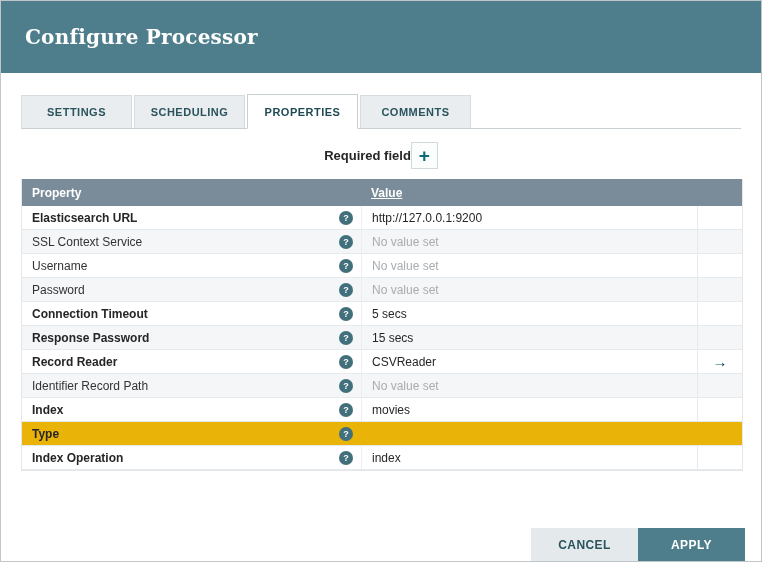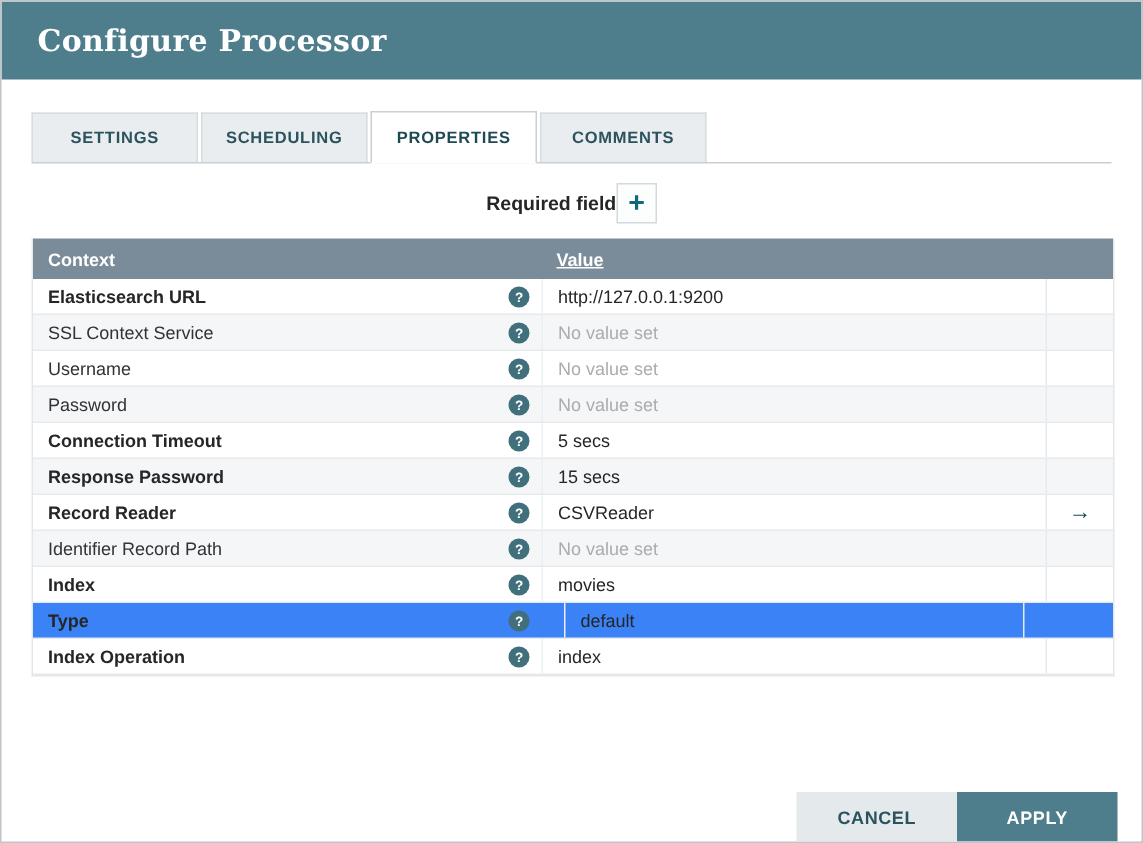--- a/index.html
+++ b/index.html
@@ -6,21 +6,21 @@
   html,body { margin:0; padding:0; background:#dcdcdc; }
   body { font-family:"Liberation Sans", sans-serif; }
 
   .dialog {
     width:762px; height:562px; background:#fff;
     border:1px solid #bfc5c8; position:relative; overflow:hidden;
   }
 
   
   .dlg-header {
-    height:52px; background:#4e7e8b; display:flex; align-items:center;
+    height:72px; background:#4e7e8b; display:flex; align-items:center;
     padding:0 24px;
   }
   .dlg-title {
     color:#ffffff; font-family:"DejaVu Serif", serif; font-weight:bold;
     font-size:20px; letter-spacing:.2px;
   }
 
   
   .tabbar {
     display:flex; gap:2px; margin:21px 20px 0 20px;
@@ -57,21 +57,21 @@
   }
   .thead .h-prop { width:339px; padding-left:10px; }
   .thead .h-val  { flex:1; padding-left:10px;text-decoration:underline; }
   .thead .h-extra{ width:44px; }
 
   .trow {
     display:flex; height:24px; align-items:stretch; font-size:12px; color:#333;
     background:#fff; border-bottom:1px solid #e7eaec; cursor:pointer;
   }
   .trow.alt { background:#f4f6f7; }
-  .trow.highlight { background:#3b82f6;gap:15px; }
+  .trow.highlight { background:#eab308; }
   .cell { display:flex; align-items:center; }
   .cell.prop {
     width:339px; justify-content:space-between; padding:0 8px 0 10px;
   }
   .pname { white-space:nowrap; }
   .pname.b { font-weight:bold; color:#262626; }
   .help {
     width:14px; height:14px; border-radius:50%; background:#41707c; color:#fff;
     font-size:9px; font-weight:bold; display:flex; align-items:center;
     justify-content:center; flex:0 0 auto; cursor:pointer;
@@ -115,21 +115,21 @@
 
   <div class="props-toolbar">
     <span class="required-label">Required field</span>
     <div class="add-btn">
       <span>+</span>
     </div>
   </div>
 
   <div class="ptable">
     <div class="thead">
-      <div class="h-prop">Context</div>
+      <div class="h-prop">Property</div>
       <div class="h-val">Value</div>
       <div class="h-extra"></div>
     </div>
     <div>
         <div class="trow">
           <div class="cell prop">
             <span class="pname b">Elasticsearch URL</span>
             <span class="help">?</span>
           </div>
           <div class="cell val">
@@ -217,23 +217,20 @@
           <div class="cell val">
             <span class="vtext b">movies</span>
           </div>
           <div class="cell extra"></div>
         </div>
         <div class="trow alt highlight">
           <div class="cell prop">
             <span class="pname b">Type</span>
             <span class="help">?</span>
           </div>
-          <div class="cell val">
-            <span class="vtext b">default</span>
-          </div>
           <div class="cell extra"></div>
         </div>
         <div class="trow">
           <div class="cell prop">
             <span class="pname b">Index Operation</span>
             <span class="help">?</span>
           </div>
           <div class="cell val">
             <span class="vtext b">index</span>
           </div>

